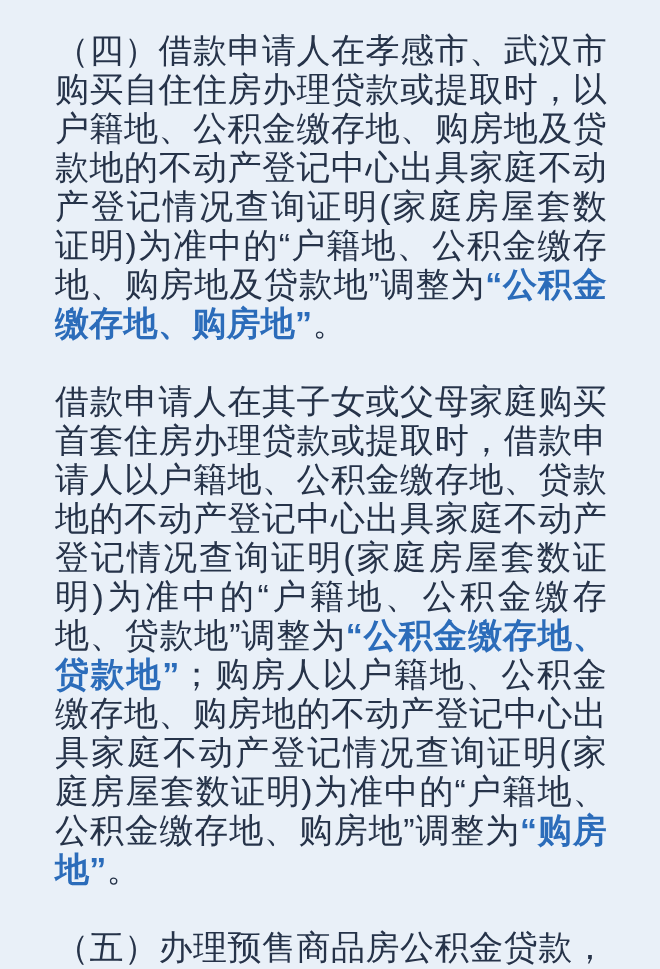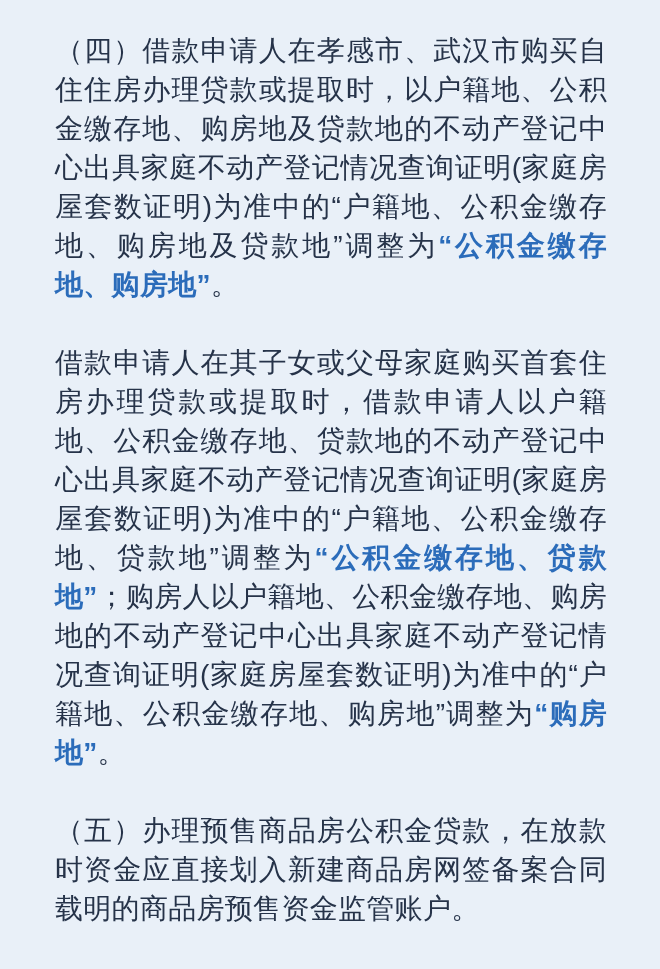--- a/index.html
+++ b/index.html
@@ -14,21 +14,21 @@
     height: 969px;
     background: var(--bg);
     overflow: hidden;
     font-family: "Liberation Sans", sans-serif;
   }
   .article {
     padding: 31px 53px 0 55px;
   }
   .para {
     margin: 0 0 39px 0;
-    font-size: 28px;
+    font-size: 34px;
     line-height: 39px;
     font-weight: 500;
     color: var(--ink);
     text-align: justify;
     letter-spacing: 0.3px;
   }
   .para.gap-large { }
   .para:last-child { margin-bottom: 0; }
   .hl {
     color: var(--hl);

